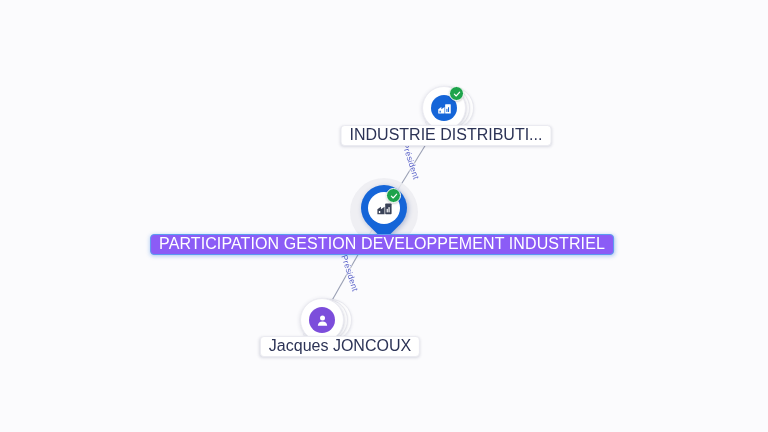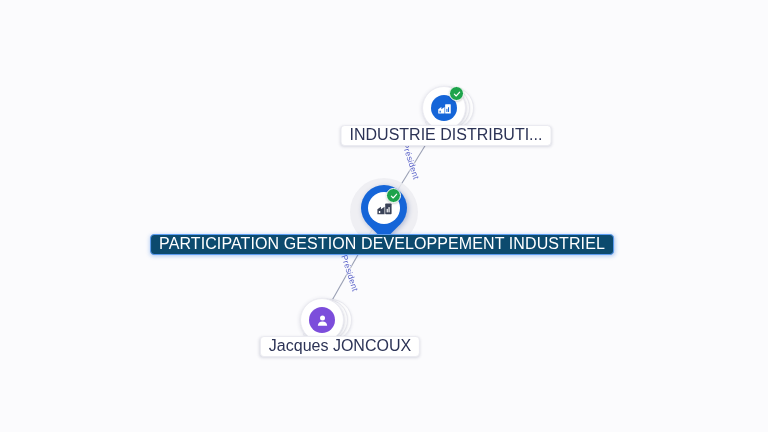--- a/index.html
+++ b/index.html
@@ -186,21 +186,21 @@
     white-space: nowrap;
     font-family: "Liberation Sans", sans-serif;
   }
   .node-label.plain {
     background: #ffffff;
     color: #2c3356;
     border: 1px solid #ebebf1;
     box-shadow: 0 1px 3px rgba(40,44,90,0.16);
   }
   .node-label.selected {
-    background: #0c4a6e;
+    background: #8b5cf6;
     color: #ffffff;
     border: 1.5px solid #5b9bf0;
     box-shadow: 0 1px 4px rgba(21,101,216,0.35);
     letter-spacing: 0.1px;
   }
 </style>
 </head>
 <body>
 
 <div id="canvas">

